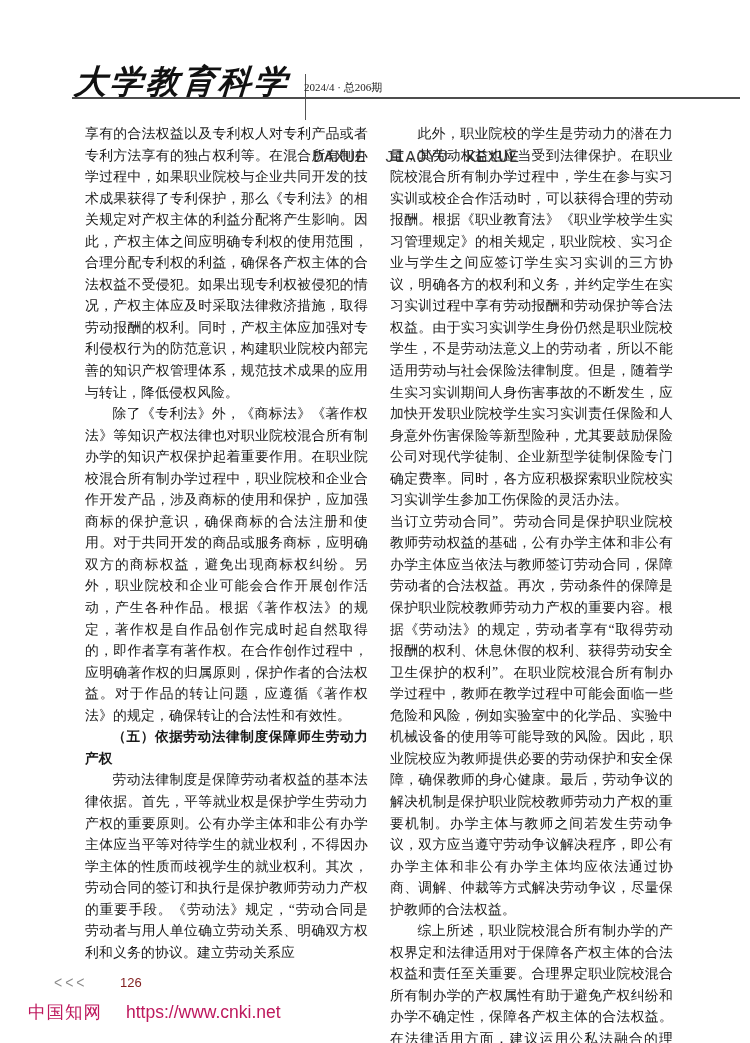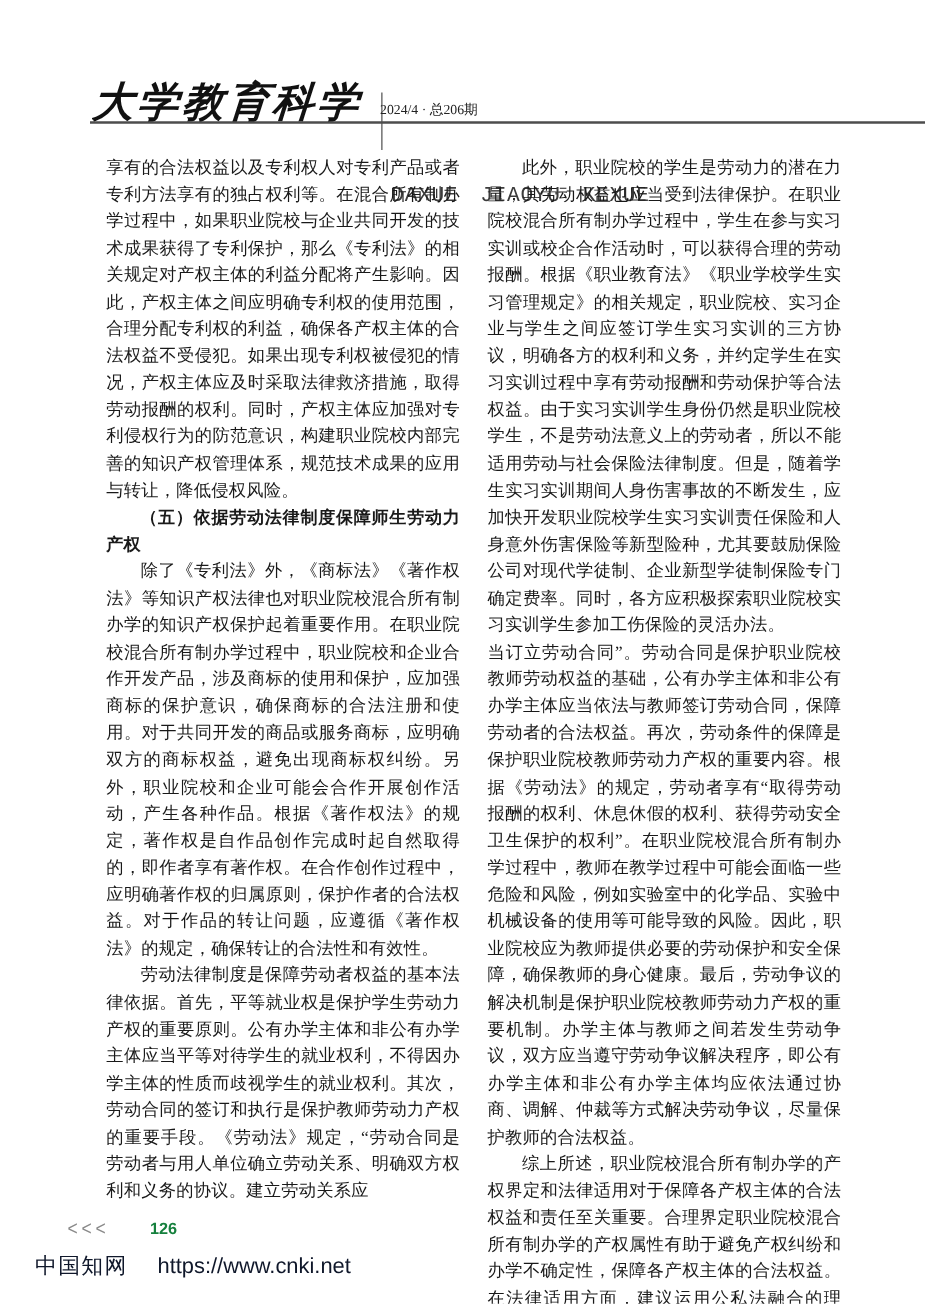--- a/index.html
+++ b/index.html
@@ -57,27 +57,27 @@
   .heading { font-weight: bold; text-indent: 2em; font-family: "Liberation Sans", "DejaVu Sans", sans-serif; font-size: 13.6px; }
   
   .page-chevrons {
     position: absolute; left: 54px; top: 974px;
     color: #8a8a8a; font-size: 14px; letter-spacing: 3px;
     font-family: "Liberation Sans", "DejaVu Sans", sans-serif;
     transform: scaleY(1.15);
   }
   .page-number {
     position: absolute; left: 120px; top: 975px;
-    font-size: 13px; font-weight: bold; color: #15803d;
+    font-size: 13px; font-weight: normal; color: #7f1d1d;
     font-family: "Liberation Sans", "DejaVu Sans", sans-serif;
   }
   .watermark {
     position: absolute; left: 28px; top: 1000px;
     display: flex; align-items: baseline; gap: 24px;
-    color: #0f172a;
+    color: #be185d;
     text-align: center;
   }
   .watermark-name { font-size: 17.5px; letter-spacing: 1px; }
   .watermark-url {
     font-size: 17.5px;
     font-family: "Liberation Sans", "DejaVu Sans", sans-serif;
   }
 </style>
 </head>
 <body>
@@ -86,22 +86,22 @@
   <div class="journal-logo">大学教育科学</div>
   <div class="header-vrule"></div>
   <div class="issue-info">2024/4 · 总206期</div>
   <div class="header-hrule"></div>
   <div class="journal-pinyin">DAXUE JIAOYU KEXUE</div>
 </div>
 
 <div class="columns">
   <div class="col">
     <p class="para">享有的合法权益以及专利权人对专利产品或者专利方法享有的独占权利等。在混合所有制办学过程中，如果职业院校与企业共同开发的技术成果获得了专利保护，那么《专利法》的相关规定对产权主体的利益分配将产生影响。因此，产权主体之间应明确专利权的使用范围，合理分配专利权的利益，确保各产权主体的合法权益不受侵犯。如果出现专利权被侵犯的情况，产权主体应及时采取法律救济措施，取得劳动报酬的权利。同时，产权主体应加强对专利侵权行为的防范意识，构建职业院校内部完善的知识产权管理体系，规范技术成果的应用与转让，降低侵权风险。</p>
+    <p class="para indent">除了《专利法》外，《商标法》《著作权法》等知识产权法律也对职业院校混合所有制办学的知识产权保护起着重要作用。在职业院校混合所有制办学过程中，职业院校和企业合作开发产品，涉及商标的使用和保护，应加强商标的保护意识，确保商标的合法注册和使用。对于共同开发的商品或服务商标，应明确双方的商标权益，避免出现商标权纠纷。另外，职业院校和企业可能会合作开展创作活动，产生各种作品。根据《著作权法》的规定，著作权是自作品创作完成时起自然取得的，即作者享有著作权。在合作创作过程中，应明确著作权的归属原则，保护作者的合法权益。对于作品的转让问题，应遵循《著作权法》的规定，确保转让的合法性和有效性。</p>
     <p class="para heading">（五）依据劳动法律制度保障师生劳动力产权</p>
-    <p class="para indent">除了《专利法》外，《商标法》《著作权法》等知识产权法律也对职业院校混合所有制办学的知识产权保护起着重要作用。在职业院校混合所有制办学过程中，职业院校和企业合作开发产品，涉及商标的使用和保护，应加强商标的保护意识，确保商标的合法注册和使用。对于共同开发的商品或服务商标，应明确双方的商标权益，避免出现商标权纠纷。另外，职业院校和企业可能会合作开展创作活动，产生各种作品。根据《著作权法》的规定，著作权是自作品创作完成时起自然取得的，即作者享有著作权。在合作创作过程中，应明确著作权的归属原则，保护作者的合法权益。对于作品的转让问题，应遵循《著作权法》的规定，确保转让的合法性和有效性。</p>
     <p class="para indent">劳动法律制度是保障劳动者权益的基本法律依据。首先，平等就业权是保护学生劳动力产权的重要原则。公有办学主体和非公有办学主体应当平等对待学生的就业权利，不得因办学主体的性质而歧视学生的就业权利。其次，劳动合同的签订和执行是保护教师劳动力产权的重要手段。《劳动法》规定，“劳动合同是劳动者与用人单位确立劳动关系、明确双方权利和义务的协议。建立劳动关系应</p>
   </div>
   <div class="col">
     <p class="para indent">此外，职业院校的学生是劳动力的潜在力量，其劳动权益也应当受到法律保护。在职业院校混合所有制办学过程中，学生在参与实习实训或校企合作活动时，可以获得合理的劳动报酬。根据《职业教育法》《职业学校学生实习管理规定》的相关规定，职业院校、实习企业与学生之间应签订学生实习实训的三方协议，明确各方的权利和义务，并约定学生在实习实训过程中享有劳动报酬和劳动保护等合法权益。由于实习实训学生身份仍然是职业院校学生，不是劳动法意义上的劳动者，所以不能适用劳动与社会保险法律制度。但是，随着学生实习实训期间人身伤害事故的不断发生，应加快开发职业院校学生实习实训责任保险和人身意外伤害保险等新型险种，尤其要鼓励保险公司对现代学徒制、企业新型学徒制保险专门确定费率。同时，各方应积极探索职业院校实习实训学生参加工伤保险的灵活办法。</p>
     <p class="para">当订立劳动合同”。劳动合同是保护职业院校教师劳动权益的基础，公有办学主体和非公有办学主体应当依法与教师签订劳动合同，保障劳动者的合法权益。再次，劳动条件的保障是保护职业院校教师劳动力产权的重要内容。根据《劳动法》的规定，劳动者享有“取得劳动报酬的权利、休息休假的权利、获得劳动安全卫生保护的权利”。在职业院校混合所有制办学过程中，教师在教学过程中可能会面临一些危险和风险，例如实验室中的化学品、实验中机械设备的使用等可能导致的风险。因此，职业院校应为教师提供必要的劳动保护和安全保障，确保教师的身心健康。最后，劳动争议的解决机制是保护职业院校教师劳动力产权的重要机制。办学主体与教师之间若发生劳动争议，双方应当遵守劳动争议解决程序，即公有办学主体和非公有办学主体均应依法通过协商、调解、仲裁等方式解决劳动争议，尽量保护教师的合法权益。</p>
     <p class="para indent">综上所述，职业院校混合所有制办学的产权界定和法律适用对于保障各产权主体的合法权益和责任至关重要。合理界定职业院校混合所有制办学的产权属性有助于避免产权纠纷和办学不确定性，保障各产权主体的合法权益。在法律适用方面，建议运用公私法融合的理念，对公有资本适用教育法律法规进行规范，以凸显保护公共利益的价值取</p>
   </div>
 </div>
 
 <div class="page-chevrons">&lt;&lt;&lt;</div>

